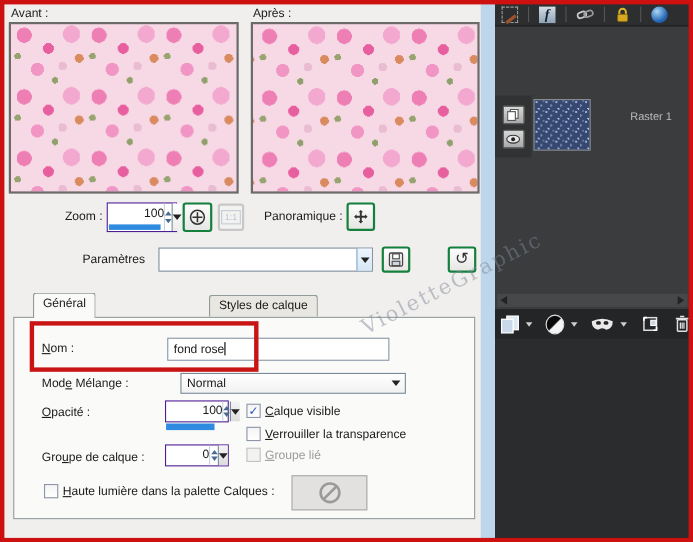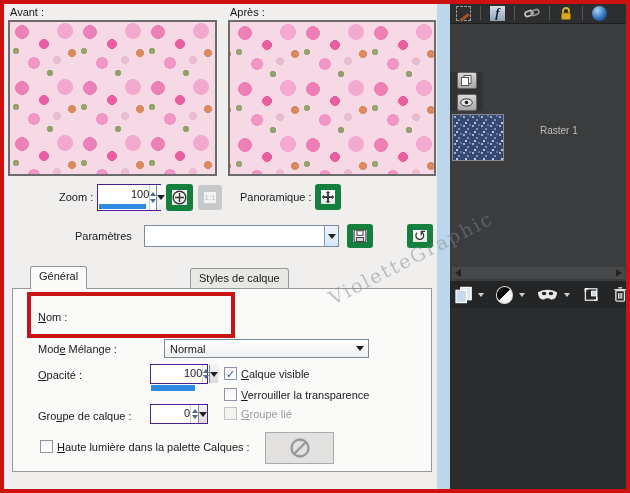--- a/index.html
+++ b/index.html
@@ -15,21 +15,21 @@
       radial-gradient(circle 5px at 34px 22px, #e75f9f 97%, transparent),
       radial-gradient(circle 8px at 55px 9px,  #f3a9cf 97%, transparent),
       radial-gradient(circle 6px at 24px 41px, #f095c4 97%, transparent),
       radial-gradient(circle 4px at 47px 38px, #e9bcd2 97%, transparent),
       radial-gradient(circle 3px at 6px 29px,  #97a46f 97%, transparent),
       radial-gradient(circle 3px at 40px 51px, #8fa06a 97%, transparent),
       radial-gradient(circle 4px at 62px 31px, #d98a5f 97%, transparent);
     background-size:68px 56px;}
 
   
-  .btn{background:linear-gradient(#fdfdfd,#e6e6e4);border:6px solid #15803d;border-radius:3px;
+  .btn{background:linear-gradient(#fdfdfd,#e6e6e4);border:2px solid #15803d;border-radius:3px;
        display:flex;align-items:center;justify-content:center;box-sizing:border-box;}
   .btn.disabled{background:#f2f2f0;border-color:#c8c8c8;color:#bcc5ce;}
   .spin{background:#fff;border:1px solid #4c1d95;box-sizing:border-box;display:flex;padding-left:28px;}
   .spin .num{flex:1;padding:3px 0 0 5px;font-size:11px;}
   .updown{width:12px;display:flex;flex-direction:column;justify-content:center;align-items:center;gap:3px;border-left:1px solid #c9d3dc;}
   .tri-up{width:0;height:0;border-left:3px solid transparent;border-right:3px solid transparent;border-bottom:4px solid #4a6a92;}
   .tri-dn{width:0;height:0;border-left:3px solid transparent;border-right:3px solid transparent;border-top:4px solid #4a6a92;}
   .dd{width:13px;background:linear-gradient(#fff,#ececec);border-left:1px solid #7a8a99;display:flex;align-items:center;justify-content:center;}
   .dd .tri-dn{border-top-color:#222;border-left-width:4px;border-right-width:4px;border-top-width:5px;}
   .bluebar{position:absolute;background:#2f8be0;height:5px;z-index:2;}
@@ -160,20 +160,23 @@
   <div class="tab" style="left:190px;top:268px;height:20px;">
     <span>Styles de calque</span>
   </div>
   <div class="content-box" style="left:12px;top:288px;width:420px;height:184px;"></div>
 
   <div class="annot-rect" style="left:27px;top:292px;width:200px;height:38px;"></div>
 
   <div class="abs" style="left:38px;top:311px;">
     <span></span><span class="u">N</span><span>om :</span>
   </div>
+  <div class="abs" style="left:152px;top:307px;width:202px;height:21px;background:#fff;border:1px solid #8696a6;box-sizing:border-box;padding:3px 0 0 5px;">
+    <span>fond rose</span><span class="caret"></span>
+  </div>
 
   <div class="abs" style="left:38px;top:343px;">
     <span>Mod</span><span class="u">e</span><span> Mélange :</span>
   </div>
   <div class="abs combo" style="left:164px;top:339px;width:205px;height:19px;">
     <span class="txt">Normal</span>
     <span style="width:16px;display:flex;align-items:center;justify-content:center;">
         <i class="tri-dn" style="border-top-color:#222;border-left-width:4px;border-right-width:4px;border-top-width:5px;"></i>
       </span>
   </div>
@@ -253,21 +256,21 @@
       <span class="psep"></span>
       <svg width="14" height="15" viewBox="0 0 14 15">
         <path d="M4 7 V5 a3 3 0 0 1 6 0 V7" fill="none" stroke="#e0b62a" stroke-width="1.8"></path>
         <rect x="2.5" y="7" width="9" height="6.5" rx="1" fill="#d8a820" stroke="#8a6a10" stroke-width="0.8"></rect>
       </svg>
       <span class="psep"></span>
       <span class="sphere"></span>
     </div>
 
 
-    <div class="layer-row row-un" style="top:72px;height:56px;flex-direction:column;">
+    <div class="layer-row row-un" style="top:87px;height:56px;">
       <div class="gutter">
         <span class="mini-btn">
           <svg width="11" height="11" viewBox="0 0 11 11">
               <rect x="3" y="0.5" width="7" height="8" fill="#fff" stroke="#555"></rect>
               <rect x="0.5" y="2.5" width="7" height="8" fill="#fff" stroke="#555"></rect>
             </svg>
         </span>
         <span class="mini-btn">
           <svg width="13" height="9" viewBox="0 0 13 9">
               <ellipse cx="6.5" cy="4.5" rx="5.8" ry="3.6" fill="#e8e8e8" stroke="#333" stroke-width="1"></ellipse>

